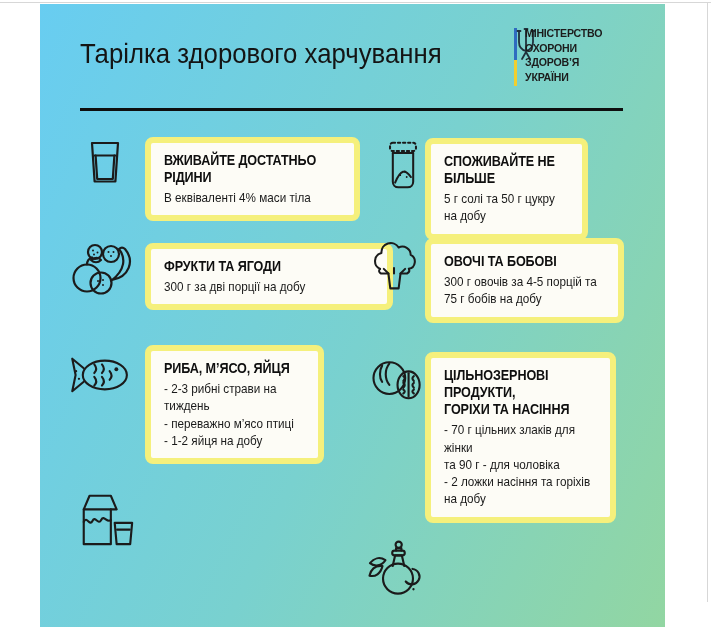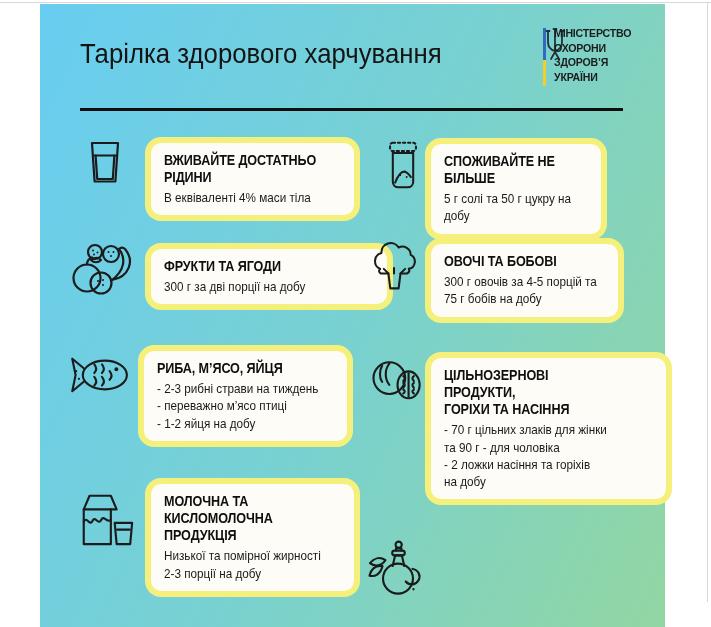--- a/index.html
+++ b/index.html
@@ -17,33 +17,33 @@
       var(--bg-middle,#79d1cf) 52%,
       var(--bg-bottom-right,#92d6a2) 100%);
   }
   .poster-title{
     position:absolute;left:40px;top:34px;font-size:28px;font-weight:500;
     color:var(--ink,#141414);letter-spacing:0;
     transform:scaleX(.92);transform-origin:left top;white-space:nowrap;
   }
   .title-rule{position:absolute;left:40px;top:104px;width:543px;height:3px;background:#0e0e0e;}
 
-  .ministry{position:absolute;left:474px;top:22px;display:flex;gap:8px;align-items:flex-start;margin-left:29px;}
+  .ministry{position:absolute;left:474px;top:22px;display:flex;gap:8px;align-items:flex-start;}
   .flag-bar{width:3px;height:58px;margin-top:2px;
     background:linear-gradient(var(--flag-blue,#2f6bc0) 0 55%,var(--flag-yellow,#f2cf2e) 55% 100%);}
   .ministry-name{
     font-size:11.5px;font-weight:700;line-height:1.28;letter-spacing:-.2px;
     color:#1c1c1c;white-space:pre-line;transform:scaleX(.92);transform-origin:left top;
   }
 
   .card{
     position:absolute;box-sizing:border-box;
     background:var(--card-bg,#fdfcf6);
     border:6px solid var(--card-border,#f5f07c);
-    border-radius:16px;padding:9px 13px;
+    border-radius:8px;padding:9px 13px;
   }
   .card-inner{transform:scaleX(.9);transform-origin:left top;width:111%;}
   .card-title{font-size:14px;font-weight:700;line-height:1.22;letter-spacing:-.1px;
     color:#0f0f0f;white-space:pre-line;}
   .card-body{font-size:13px;line-height:1.33;margin-top:3px;color:#1a1a1a;white-space:pre-line;}
 
   .icon{position:absolute;}
   .icon svg{display:block;}
   .icon path,.icon circle,.icon rect,.icon ellipse{
     fill:none;stroke:#1b1b1b;stroke-width:2.2;stroke-linecap:round;stroke-linejoin:round;
@@ -125,60 +125,51 @@
   <span class="icon" style="left:28px;top:348px">
     <svg width="66" height="46" viewBox="0 0 68 48">
       <path d="M16 17 4 7l3.5 17L4 41l12-10"></path>
       <ellipse cx="38" cy="24" rx="23" ry="15"></ellipse>
       <circle class="fill" cx="50" cy="18" r="2"></circle>
       <path d="M27 13q4 5 0 9M27 26q4 5 0 9M35 13q4 5 0 9M35 26q4 5 0 9M43 20q4 5 0 9"></path>
       <circle class="fill" cx="8" cy="20" r="1.2"></circle>
         <circle class="fill" cx="11" cy="28" r="1.2"></circle>
     </svg>
   </span>
-  <div class="card" style="left:98px;top:341px;width:215px">
+  <div class="card" style="left:105px;top:341px;width:179px">
     <div class="card-inner">
       <div class="card-title">РИБА, М’ЯСО, ЯЙЦЯ</div>
       <div class="card-body">- 2-3 рибні страви на тиждень
 - переважно м’ясо птиці
 - 1-2 яйця на добу</div>
     </div>
   </div>
 
   <span class="icon" style="left:36px;top:484px">
     <svg width="60" height="62" viewBox="0 0 62 64">
       <path d="M8 22v36h28V22"></path>
       <path d="M8 22 14 8h22l6 14z"></path>
       <path d="M8 35c3-7 6 5 9-1s6 5 9-1 6 4 10 0"></path>
       <path d="M40 36h18l-2 22H42Z"></path>
       <path d="M42.5 43h13"></path>
     </svg>
   </span>
-  <div class="card" style="left:105px;top:474px;width:215px">
-    <div class="card-inner">
-      <div class="card-title">МОЛОЧНА ТА
-КИСЛОМОЛОЧНА
-ПРОДУКЦІЯ</div>
-      <div class="card-body">Низької та помірної жирності
-2-3 порції на добу</div>
-    </div>
-  </div>
 
   <span class="icon" style="left:344px;top:136px">
     <svg width="38" height="50" viewBox="0 0 40 54">
       <rect x="6" y="3" width="28" height="9" rx="3" stroke-dasharray="2.5 3"></rect>
       <path d="M9 14v31c0 3.5 2.5 6 6 6h10c3.5 0 6-2.5 6-6V14"></path>
       <path d="M9 14h22"></path>
       <path d="M11.5 46c6-14 11-15 17-6"></path>
       <circle class="fill" cx="17" cy="38" r="1"></circle>
         <circle class="fill" cx="22" cy="34" r="1"></circle>
         <circle class="fill" cx="24" cy="40" r="1"></circle>
     </svg>
   </span>
-  <div class="card" style="left:385px;top:134px;width:182px">
+  <div class="card" style="left:385px;top:134px;width:163px">
     <div class="card-inner">
       <div class="card-title">СПОЖИВАЙТЕ НЕ БІЛЬШЕ</div>
       <div class="card-body">5 г солі та 50 г цукру на добу</div>
     </div>
   </div>
 
   <span class="icon" style="left:328px;top:236px">
     <svg width="52" height="54" viewBox="0 0 56 58">
       <path d="M13 31a9 9 0 0 1 1.5-17A10 10 0 0 1 33 8a9 9 0 0 1 13 8 8 8 0 0 1-2 15"></path>
       <path d="M13 31c-2 2-1 4 1 5h8l2 16h9l2-16h7c2-1 3-3 2-5"></path>
@@ -196,21 +187,21 @@
 
   <span class="icon" style="left:330px;top:352px">
     <svg width="56" height="50" viewBox="0 0 58 52">
       <circle cx="20" cy="23" r="16.5"></circle>
       <path d="M20 8c-5 6-5 16 0 22M12.5 10c-3 5-3 13 0 17"></path>
       <ellipse cx="40" cy="30" rx="11.5" ry="14"></ellipse>
       <path d="M40 18v24"></path>
       <path d="M34.5 21q3 2 0 5M34.5 28q3 2 0 5M34.5 35q3 2 0 4M45.5 21q-3 2 0 5M45.5 28q-3 2 0 5M45.5 35q-3 2 0 4"></path>
     </svg>
   </span>
-  <div class="card" style="left:385px;top:348px;width:247px">
+  <div class="card" style="left:385px;top:348px;width:191px">
     <div class="card-inner">
       <div class="card-title">ЦІЛЬНОЗЕРНОВІ
 ПРОДУКТИ,
 ГОРІХИ ТА НАСІННЯ</div>
       <div class="card-body">- 70 г цільних злаків для жінки
 та 90 г - для чоловіка
 - 2 ложки насіння та горіхів
 на добу</div>
     </div>
   </div>

